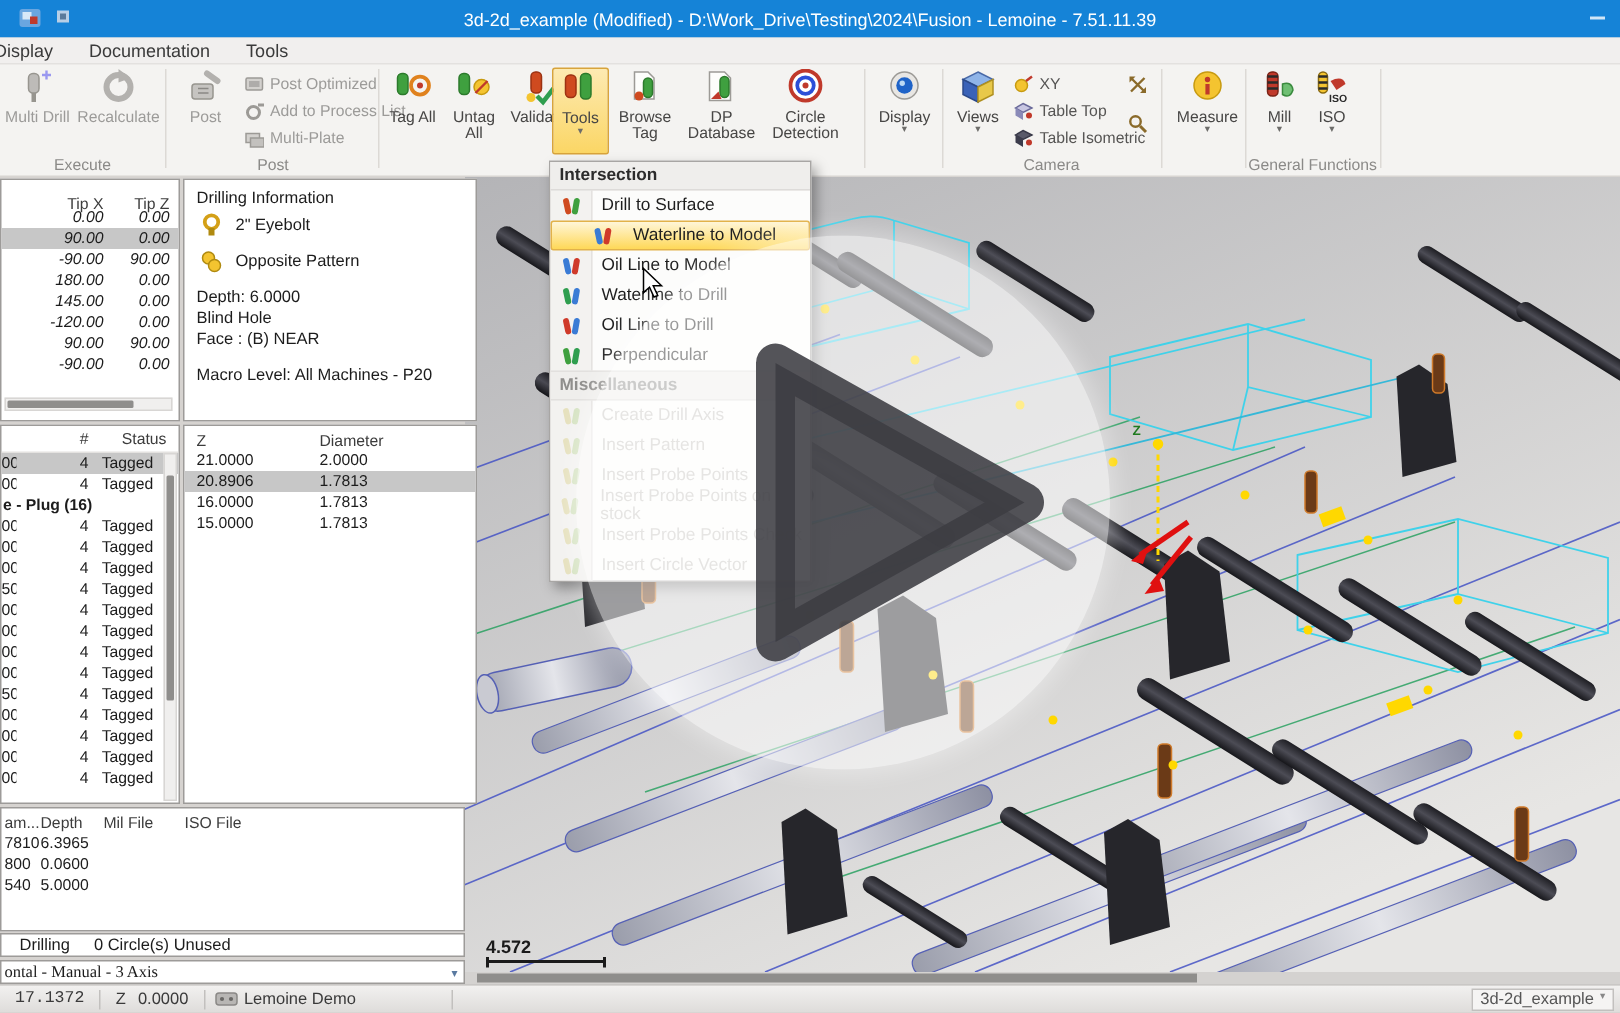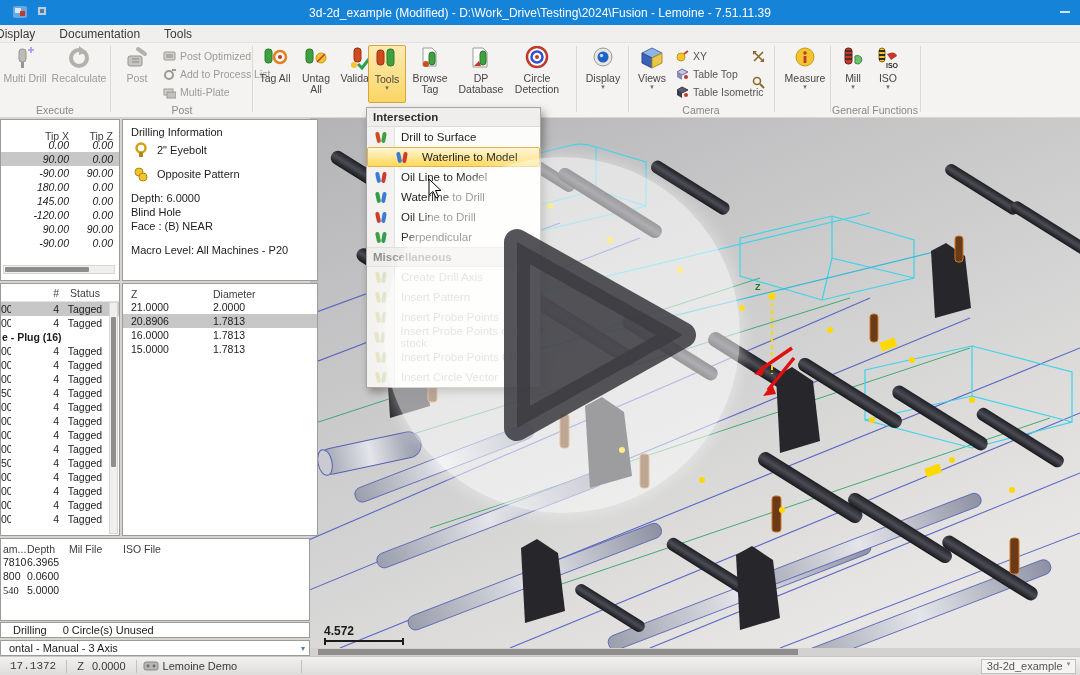--- a/index.html
+++ b/index.html
@@ -597,21 +597,21 @@
     </div>
     <div style="padding:10px 8px 0 8px;">Depth: 6.0000</div>
     <div style="padding:2px 8px 0 8px;">Blind Hole</div>
     <div style="padding:2px 8px 0 8px;">Face : (B) NEAR</div>
     <div style="padding:12px 8px 0 8px;">Macro Level: All Machines - P20</div>
   </div>
 
   <div class="panel" style="left:0; top:283px; width:120px; height:253px;">
     <div class="gridrow hdr" style="height:18px; border-bottom:1px solid #e4e2e0;">
       <span style="width:58px; text-align:right;">#</span>
-      <span style="width:52px; text-align:center;">Status</span>
+      <span style="width:52px; text-align:right;">Status</span>
     </div>
     <div id="status-rows">
         <div class="gridrow sel">
           <span style="width:10px;overflow:hidden;">00</span>
           <span style="width:48px;text-align:right;">4</span>
           <span style="width:52px;text-align:center;">Tagged</span>
         </div>
         <div class="gridrow">
           <span style="width:10px;overflow:hidden;">00</span>
           <span style="width:48px;text-align:right;">4</span>
@@ -730,34 +730,34 @@
           <span style="width:48px;padding-left:6px;"></span>
           <span style=""></span>
         </div>
         <div class="gridrow">
           <span style="width:26px;padding-left:2px;">800</span>
           <span style="width:42px;">0.0600</span>
           <span style="width:48px;padding-left:6px;"></span>
           <span style=""></span>
         </div>
         <div class="gridrow">
-          <span style="width:26px;padding-left:2px;font-family:Liberation Serif, serif;">540</span>
+          <span style="width:26px;padding-left:2px;">540</span>
           <span style="width:42px;">5.0000</span>
           <span style="width:48px;padding-left:6px;"></span>
           <span style=""></span>
         </div>
       </div>
   </div>
 
   <div class="statusline" style="left:0; top:622px; width:310px; height:16px;">
     <span style="padding-left:12px;">Drilling</span>
     <span style="padding-left:16px;">0 Circle(s) Unused</span>
   </div>
   <div class="combo" style="left:0; top:640px; width:310px; height:16px;">
-    <span style="padding-left:8px; flex:1;">ontal - Manual - 3 Axis</span>
+    <span style="padding-left:2px; flex:1;font-family:Liberation Serif, serif;">ontal - Manual - 3 Axis</span>
     <span style="color:#5a7aa0; font-size:8px; padding-right:4px;">▾</span>
   </div>
 
   <div class="abs popup">
     <div class="gutter"></div>
     <div class="phead">Intersection</div>
     <div id="menu-items-main">
         <div class="mitem">
           <span class="mic">
             <svg width="15" height="15" viewBox="0 0 15 15" style="opacity:1">

